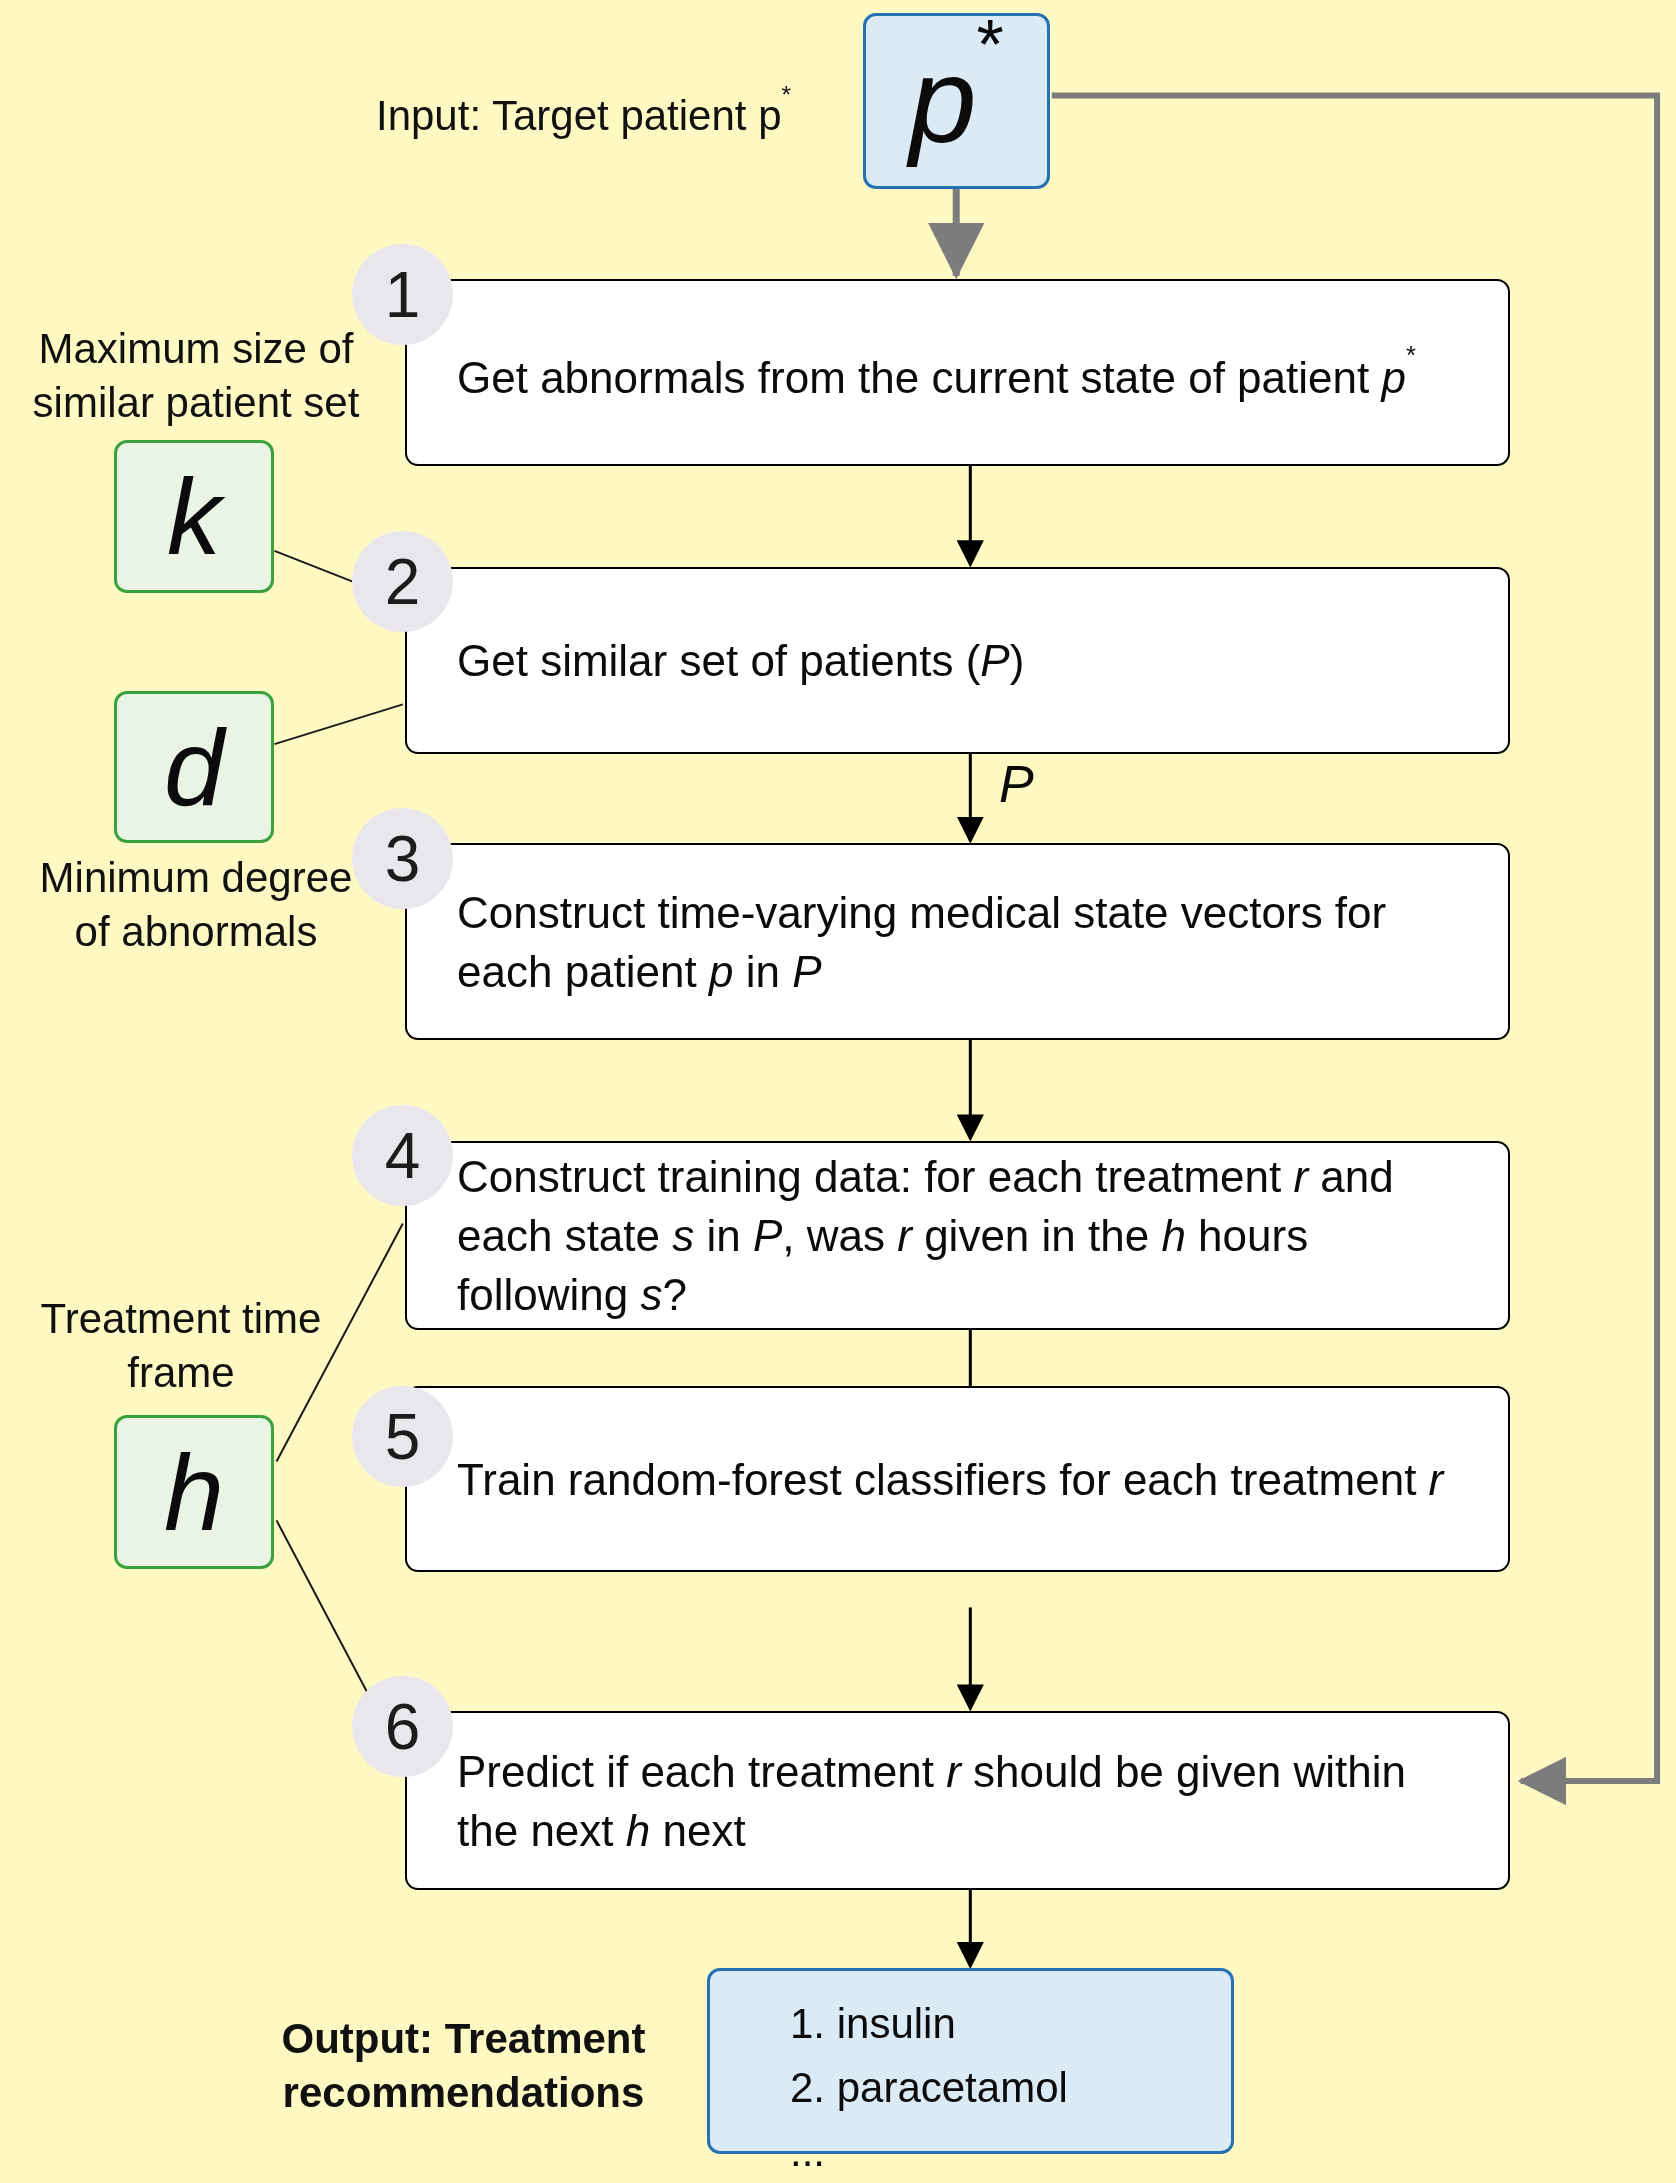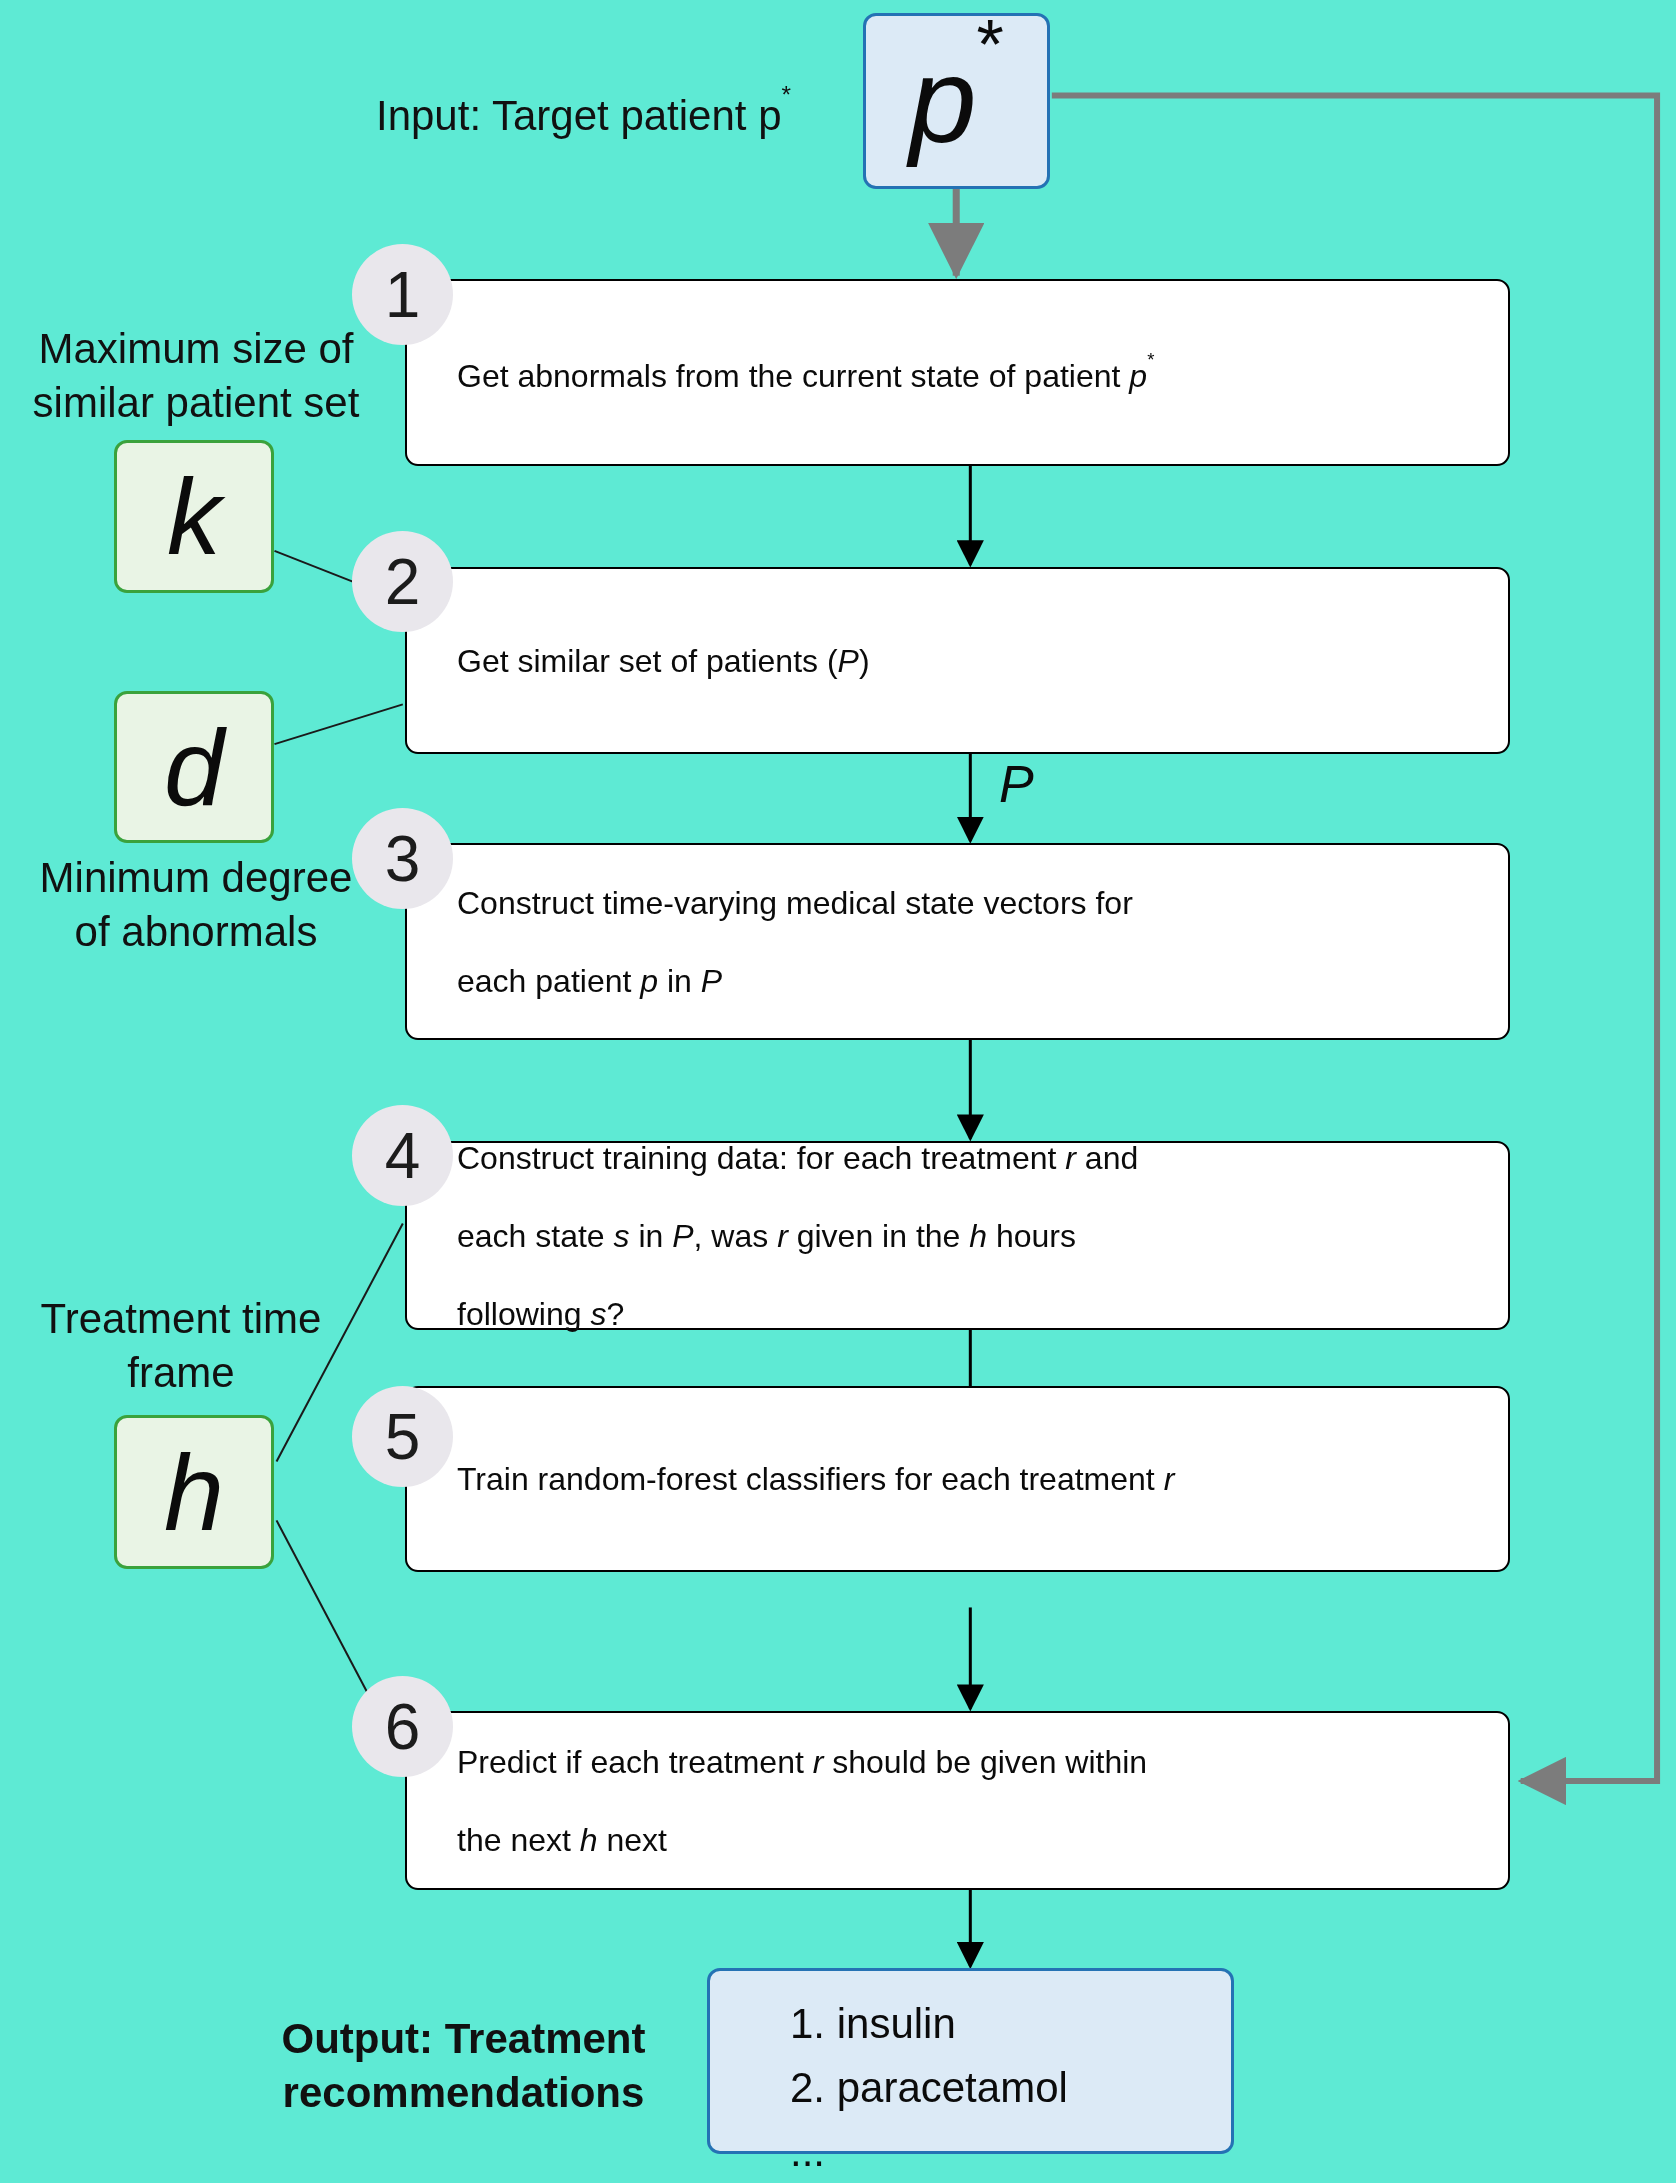--- a/index.html
+++ b/index.html
@@ -1,33 +1,33 @@
 <!DOCTYPE html>
 <html style="font-size:8px"><head>
 <meta charset="utf-8">
 <style>
   html,body{margin:0;padding:0;background:#ffffff;}
   #canvas{
     position:relative;
     width:1677px;height:2183px;
-    background:#5eead4;
+    background:#fef9c3;
     font-family:"Liberation Sans", sans-serif;
     color:#0b0b0b;
     overflow:hidden;
   }
   #connector-layer{position:absolute;left:0;top:0;z-index:1;}
   .step-box{
     position:absolute;left:405px;width:1105px;
     background:#ffffff;border:2.5px solid #000000;border-radius:13px;
     box-sizing:border-box;display:flex;align-items:center;
     z-index:2;
   }
   .step-text{
     padding-left:50px;padding-right:20px;
-    font-size:32px;line-height:78px;white-space:pre-line;
+    font-size:44px;line-height:59px;white-space:pre-line;
     color:#0b0b0b;
   }
   .badge{
     position:absolute;width:101px;height:101px;border-radius:50%;
     background:#e9e7ec;display:flex;align-items:center;justify-content:center;
     font-size:64px;color:#1c1c1c;z-index:3;
   }
   .param-box{
     position:absolute;left:114px;width:160px;
     background:#e9f4e5;border:3px solid #3aa23c;border-radius:13px;

